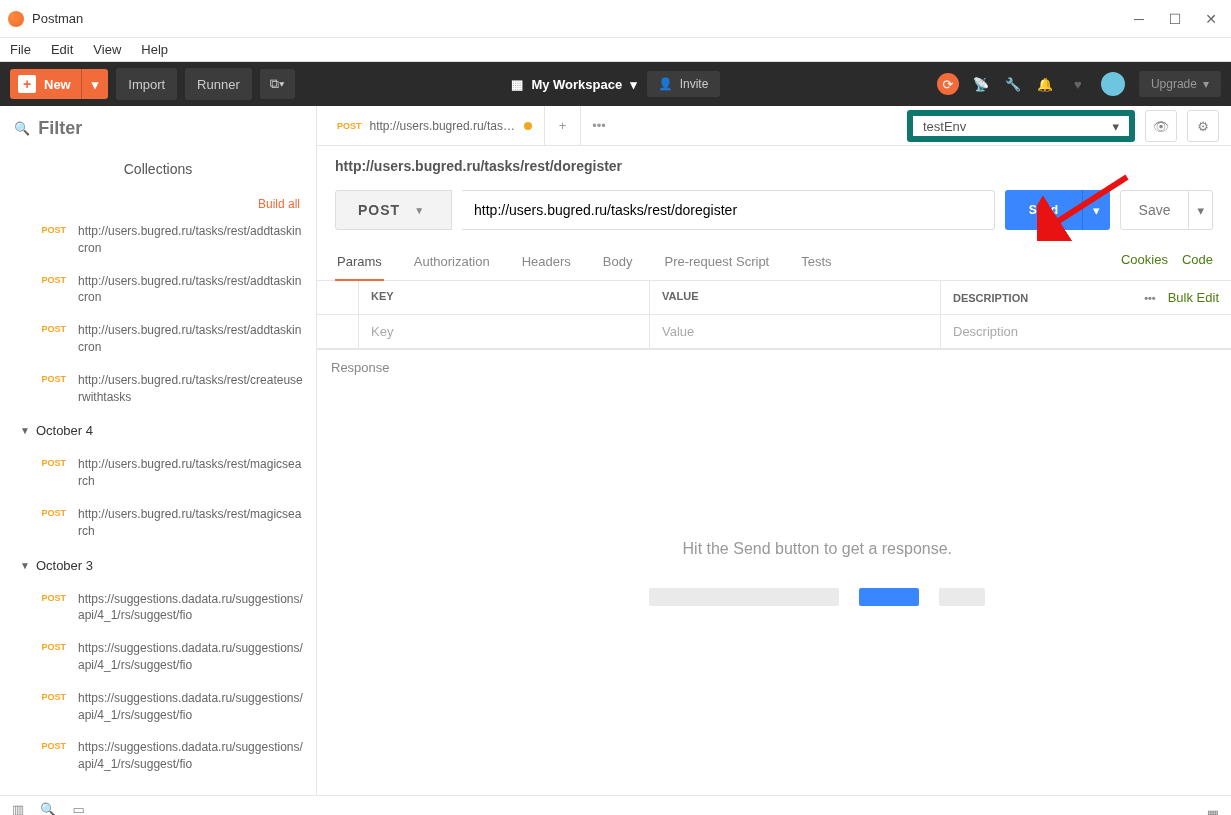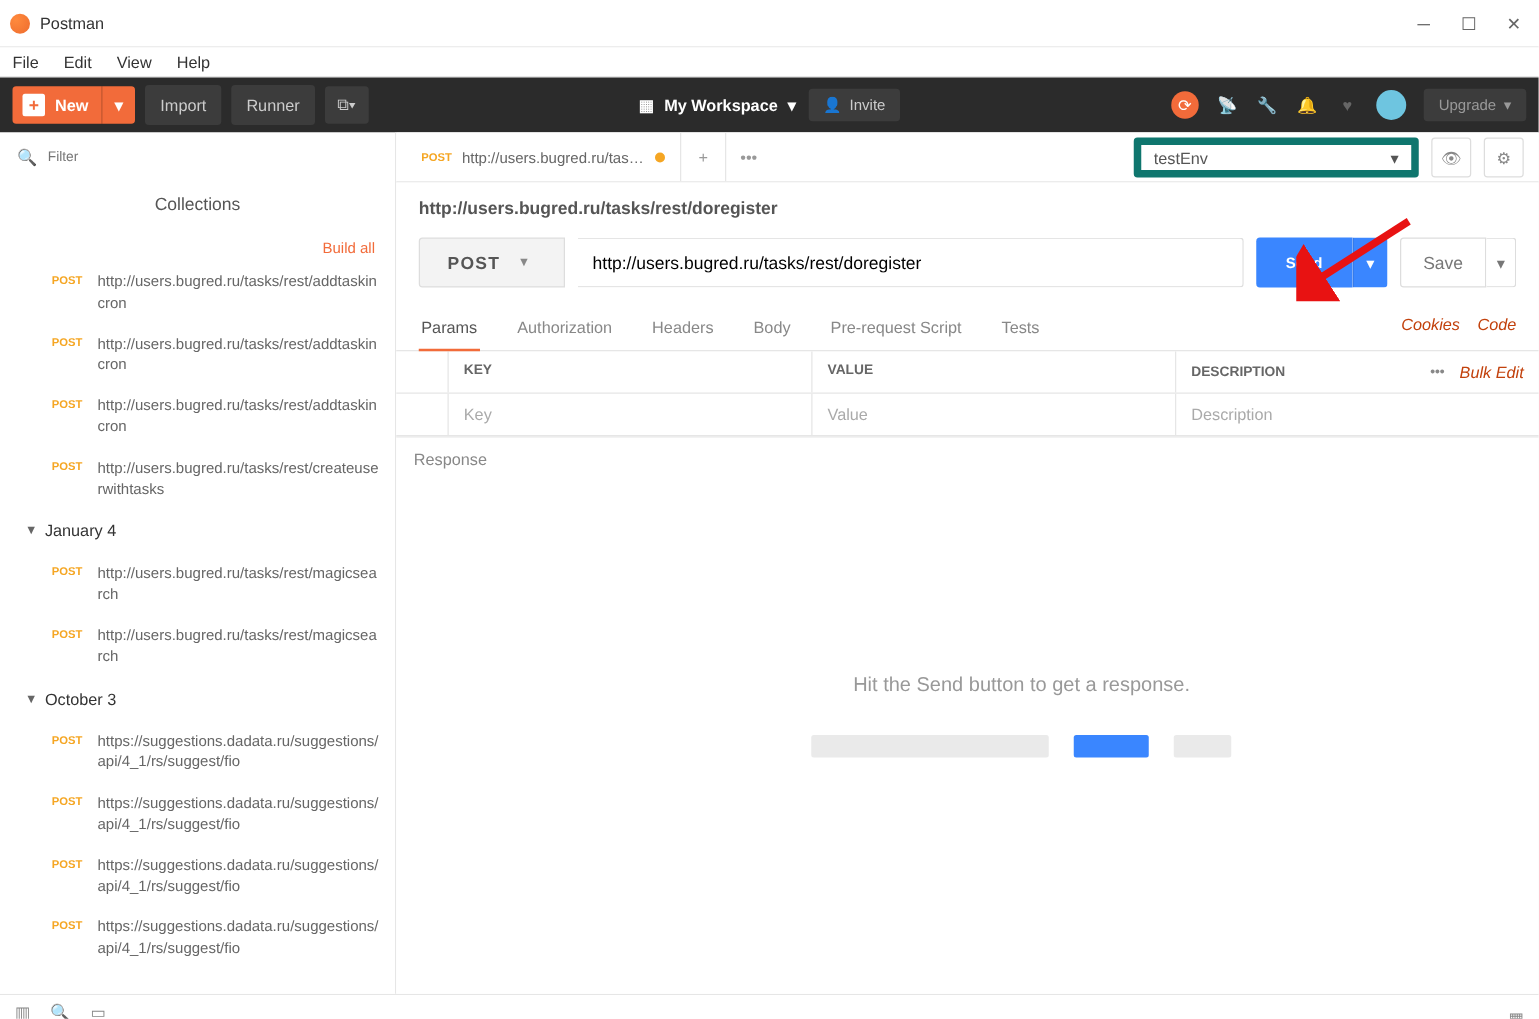--- a/index.html
+++ b/index.html
@@ -29,21 +29,21 @@
 .hdr-right { display:flex; align-items:center; gap: 14px; }
 .sync-icon { width: 22px; height:22px; background:#f26b3a; border-radius:50%; display:flex; align-items:center; justify-content:center; color:#fff;}
 .hdr-icon { color: #666; width:18px; height:18px; display:flex; align-items:center; justify-content:center;}
 .avatar { width:24px; height:24px; border-radius:50%; background:#6ec5e0;}
 .upgrade-btn { background:#3c3c3c; color:#999; padding: 6px 12px; border-radius:3px; display:flex; align-items:center; gap:6px; font-size:12px;}
 
 
 .body { display:flex; height: calc(100% - 30px - 24px - 44px - 28px); }
 .sidebar { width: 317px; background:#fff; border-right: 1px solid #e6e6e6; display:flex; flex-direction:column; }
 .sb-search { padding: 12px 14px; display:flex; align-items:center; gap:8px; color:#999; }
-.sb-search input { border:none; outline:none; flex:1; font-size:11px; color:#333;}
+.sb-search input { border:none; outline:none; flex:1; font-size:18px; color:#333;font-weight:bold;}
 .sb-tabs { display:flex; }
 .sb-tab { flex:1; text-align:center; padding: 10px 0; font-size:14px; color:#555;}
 .sb-tab.active { border-bottom: 2px solid #f26b3a; }
 .sb-clear { text-align:right; color:#f26b3a; padding: 10px 16px 4px; font-size: 12px;}
 .sb-list { overflow-y:auto; flex:1;}
 .hist-item { display:flex; padding: 8px 12px 8px 36px; gap: 12px; }
 .hist-method { color:#f5a623; font-weight:700; font-size: 9px; width: 30px; text-align:right; padding-top:2px; flex-shrink: 0; }
 .hist-url { color:#666; font-size:12px; flex:1; word-break:break-all; line-height:1.4; }
 .hist-date { display:flex; align-items:center; gap:6px; padding: 10px 12px 10px 20px; color:#333; font-size: 13px;}
 .hist-date .caret { font-size:10px; color:#666;}
@@ -68,21 +68,21 @@
 .url-in { height:40px; border:1px solid #ddd; border-left:none; flex:1; padding: 0 12px; font-size:14px; outline:none; border-radius:0 3px 3px 0;}
 .send-btn { height:40px; background:#3a86ff; color:#fff; display:flex; align-items:center; padding: 0 24px; border-radius:3px 0 0 3px; font-weight: 600; font-size: 12px;}
 .send-drop { height:40px; background:#3a86ff; color:#fff; display:flex; align-items:center; padding: 0 10px; border-radius:0 3px 3px 0; border-left:1px solid rgba(0,0,0,0.15);}
 .save-btn { height:40px; background:#fff; border:1px solid #ddd; display:flex; align-items:center; padding: 0 18px; color:#777; border-radius: 3px 0 0 3px; font-size:14px;}
 .save-drop { height:40px; background:#fff; border:1px solid #ddd; border-left:none; display:flex; align-items:center; padding:0 8px; color:#777; border-radius: 0 3px 3px 0;}
 
 .req-tabs { display:flex; background:#fff; padding: 0 18px; gap: 28px; position:relative; border-bottom: 1px solid #e6e6e6;}
 .req-tab { padding: 10px 2px; font-size: 13px; color: #888;}
 .req-tab.active { color:#555; border-bottom: 2px solid #f26b3a; margin-bottom:-1px;}
 .req-tabs-right { position:absolute; right: 18px; display:flex; gap: 14px; align-items:center; top: 8px;}
-.req-link { color:#c2410c; font-size:13px;font-style:italic;}
+.req-link { color:#4d7c0f; font-size:13px;}
 
 .params-grid { background:#fff; border-bottom: 1px solid #e6e6e6;}
 .pg-head { display:flex; border-bottom: 1px solid #e6e6e6; color:#666; font-weight:600; font-size: 11px;}
 .pg-head > div { padding: 9px 12px; border-right: 1px solid #e6e6e6;}
 .pg-row { display:flex;}
 .pg-row > div { padding: 9px 12px; border-right: 1px solid #e6e6e6; color:#aaa; font-size:13px;}
 .col-chk { width: 42px;}
 .col-key { flex:1;}
 .col-val { flex:1;}
 .col-desc { flex:1; border-right:none !important;}
@@ -188,21 +188,21 @@
       <div class="hist-item">
           <div class="hist-method">POST</div>
           <div class="hist-url">http://users.bugred.ru/tasks/rest/addtaskincron</div>
         </div>
       <div class="hist-item">
           <div class="hist-method">POST</div>
           <div class="hist-url">http://users.bugred.ru/tasks/rest/createuserwithtasks</div>
         </div>
       <div class="hist-date">
           <span class="caret">▼</span>
-          <span>January 4</span>
+          <span>October 4</span>
         </div>
       <div class="hist-item">
           <div class="hist-method">POST</div>
           <div class="hist-url">http://users.bugred.ru/tasks/rest/magicsearch</div>
         </div>
       <div class="hist-item">
           <div class="hist-method">POST</div>
           <div class="hist-url">http://users.bugred.ru/tasks/rest/magicsearch</div>
         </div>
       <div class="hist-date">

